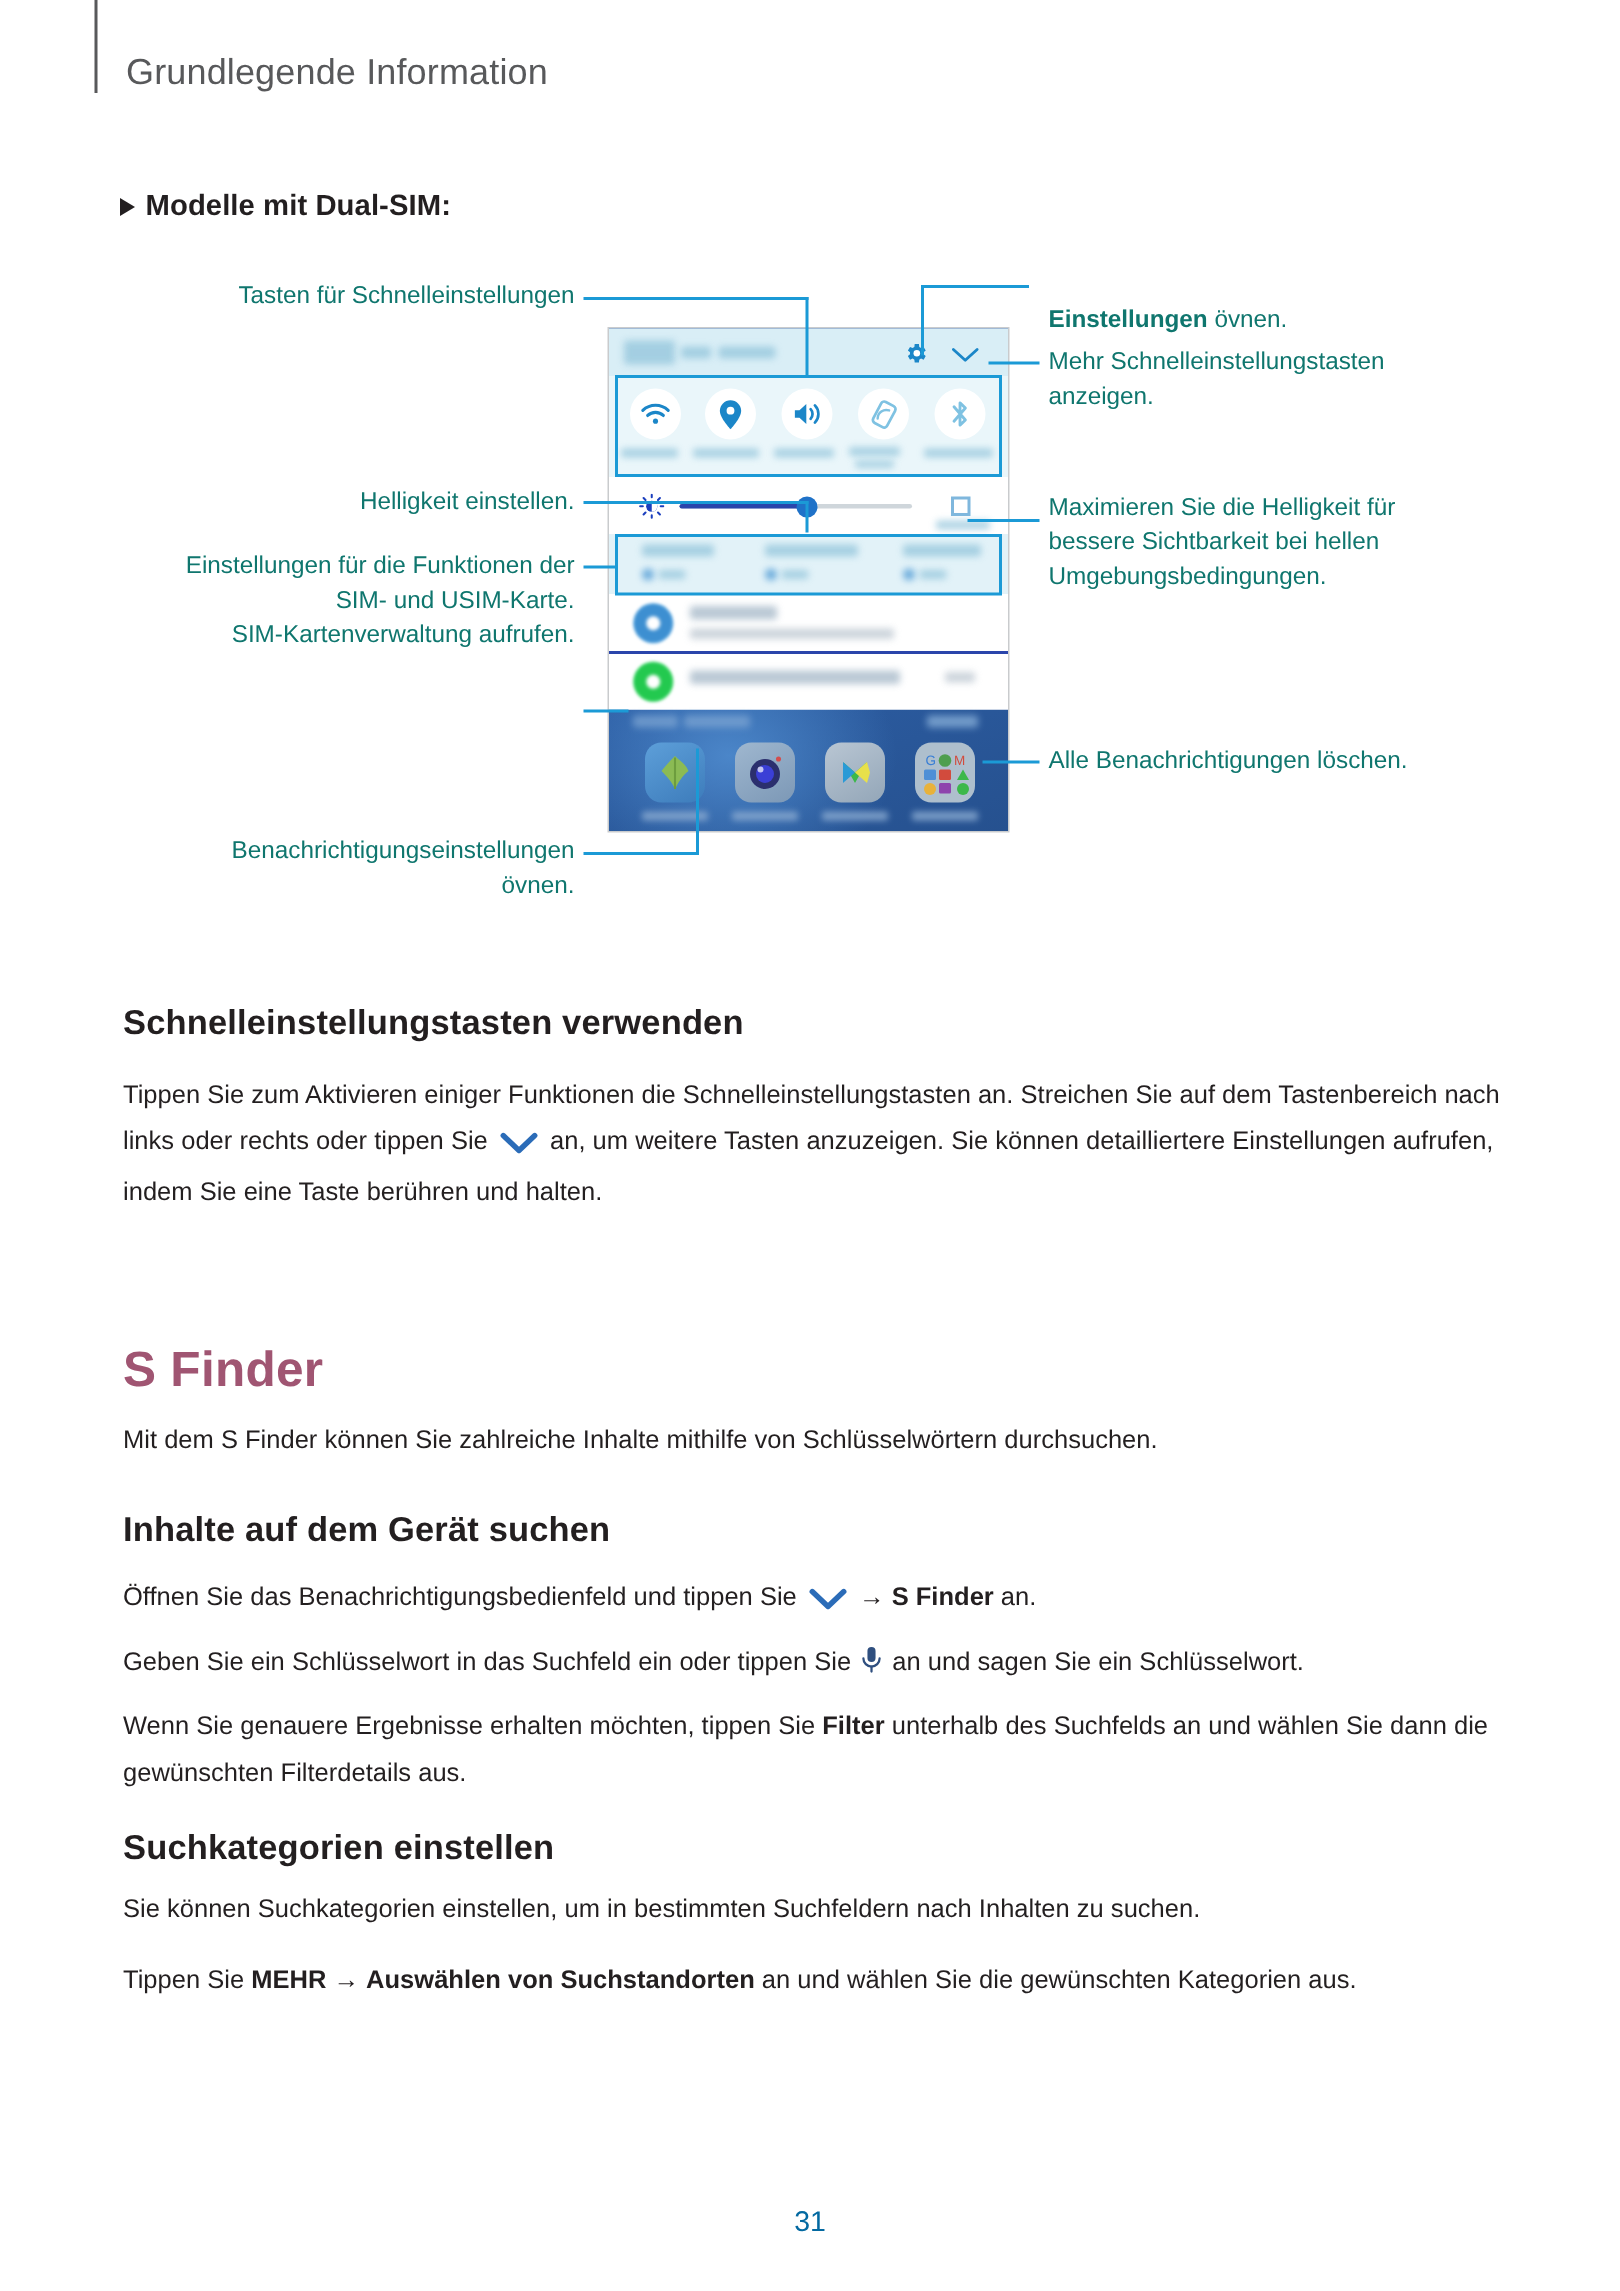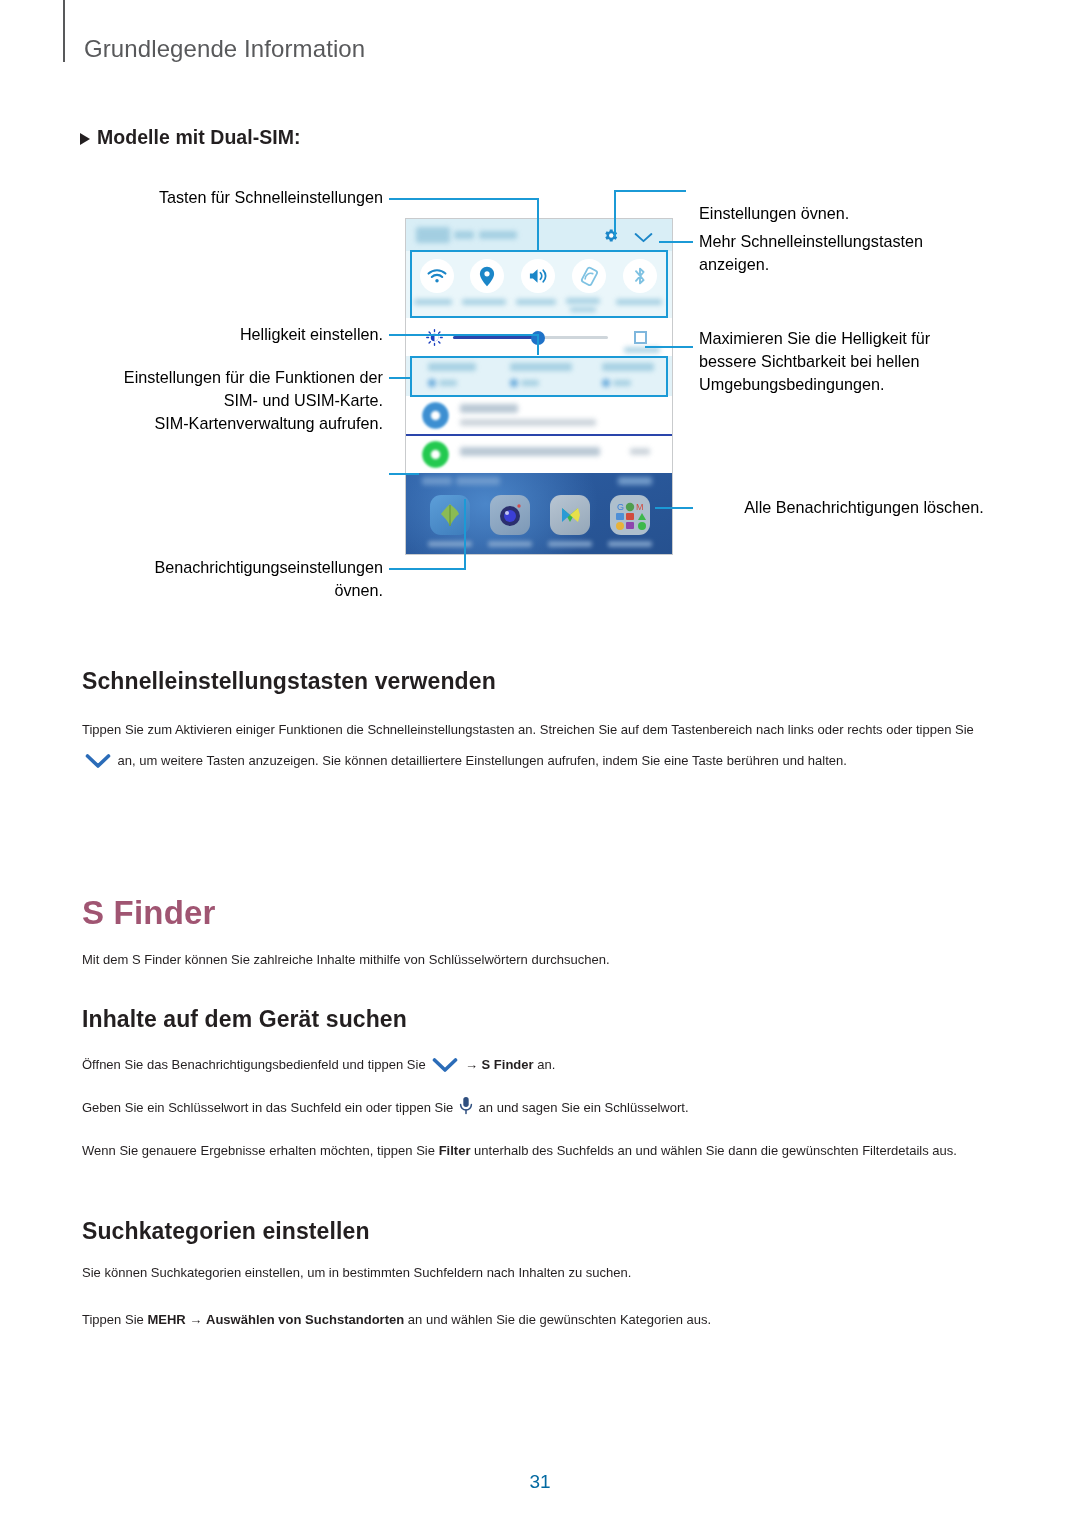--- a/index.html
+++ b/index.html
@@ -69,26 +69,26 @@
     position: absolute;
     left: 0; top: 168px;
     width: 1080px; height: 440px;
   }
 
   
   .co {
     position: absolute;
     font-size: 16.2px;
     line-height: 23px;
-    color: #000000;
+    color: #0f766e;
     white-space: pre-line;
   }
   .co.right { text-align: right; }
   .co.left  { text-align: left; }
-  .co b { font-weight: normal; text-align: right; }
+  .co b { font-weight: bold; text-align: right; }
 
   
   .ln {
     position: absolute;
     background: #1b9ad6;
   }
   .lnh { height: 2px; }
   .lnv { width: 2px; }
 
   
@@ -256,21 +256,21 @@
     font-size: 33px;
     font-weight: bold;
     color: #a05572;
     letter-spacing: .2px;
     white-space: nowrap;
   }
   .p {
     position: absolute;
     left: 82px;
     width: 918px;
-    font-size: 13px;
+    font-size: 17px;
     line-height: 30.5px;
     letter-spacing: .01px;
   }
   .p b { font-weight: bold; }
 
   .chev {
     display: inline-block;
     vertical-align: -4px;
     margin: 0 3px;
   }
@@ -518,21 +518,21 @@
       <b>Einstellungen</b><span> övnen.</span>
     </div>
 
     <div class="co left" style="left:699px; top:62px; width:330px;">Mehr Schnelleinstellungstasten
 anzeigen.</div>
 
     <div class="co left" style="left:699px; top:159px; width:330px;">Maximieren Sie die Helligkeit für
 bessere Sichtbarkeit bei hellen
 Umgebungsbedingungen.</div>
 
-    <div class="co left" style="left:699px; top:328px; width:330px;text-align:center;">Alle Benachrichtigungen löschen.</div>
+    <div class="co left" style="left:699px; top:328px; width:330px;">Alle Benachrichtigungen löschen.</div>
   </div>
 
   <div class="h2" style="top:668px;">Schnelleinstellungstasten verwenden</div>
 
   <div class="p" style="top:715px;">
     <span>Tippen Sie zum Aktivieren einiger Funktionen die Schnelleinstellungstasten an. Streichen Sie auf dem Tastenbereich nach links oder rechts oder tippen Sie </span><span class="chev"><svg width="26" height="16" viewBox="0 0 26 16">
           <path d="M2.5 3 L13 13 L23.5 3" stroke="#2b6cb8" stroke-width="3.6" fill="none" stroke-linecap="round" stroke-linejoin="round"></path>
         </svg></span><span> an, um weitere Tasten anzuzeigen. Sie können detailliertere Einstellungen aufrufen, indem Sie eine Taste berühren und halten.</span>
   </div>
 

